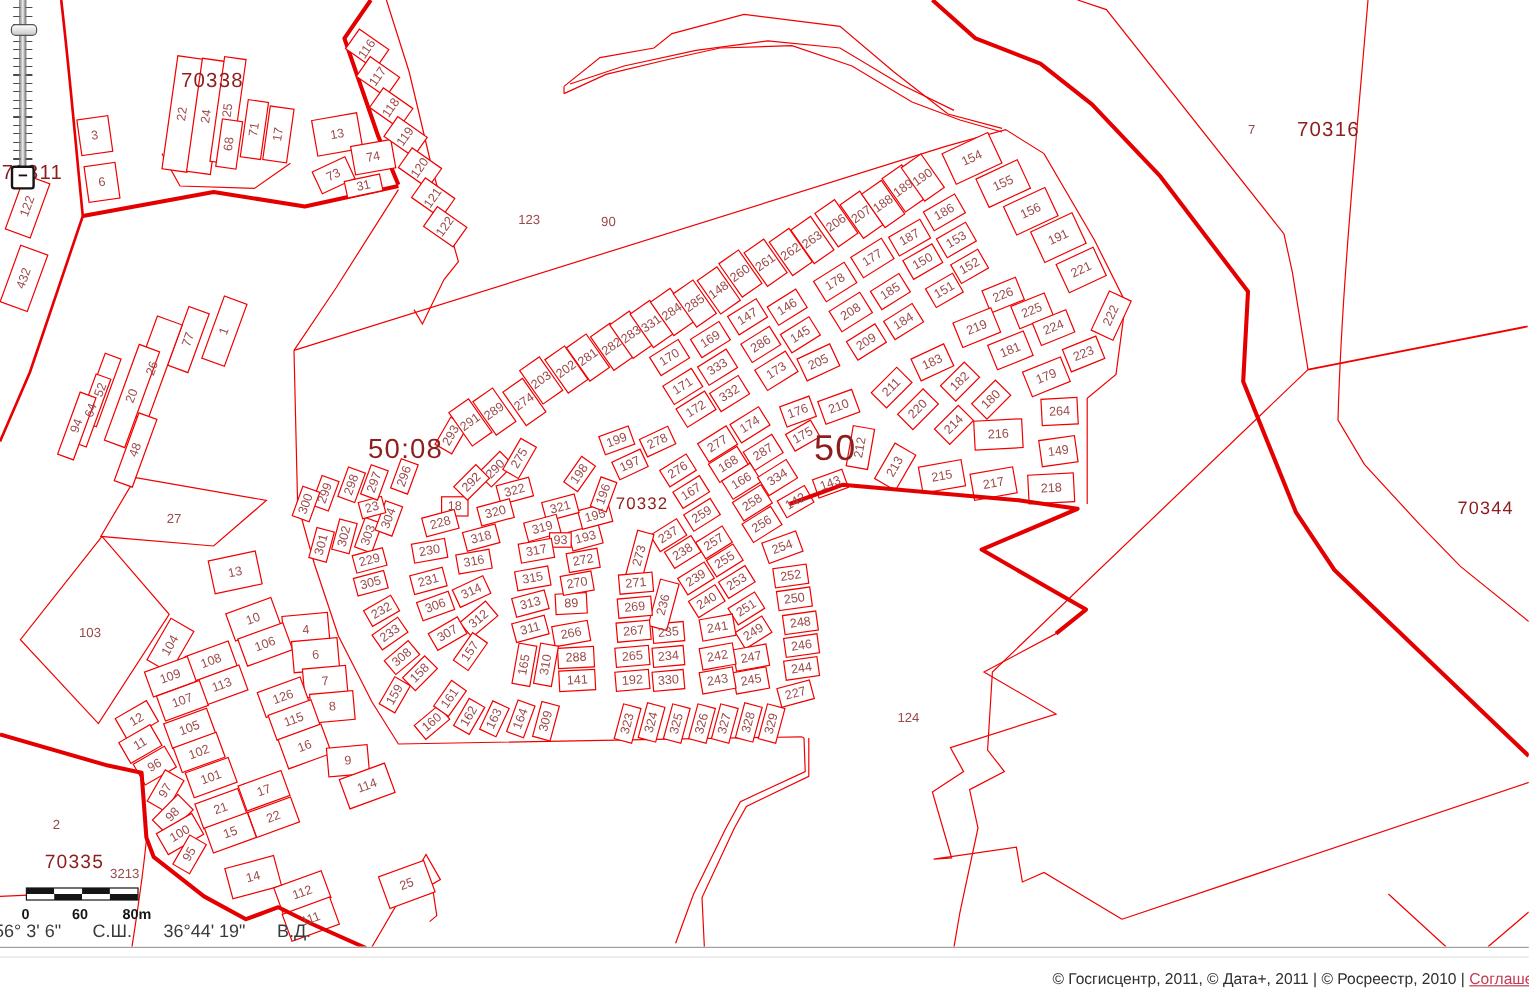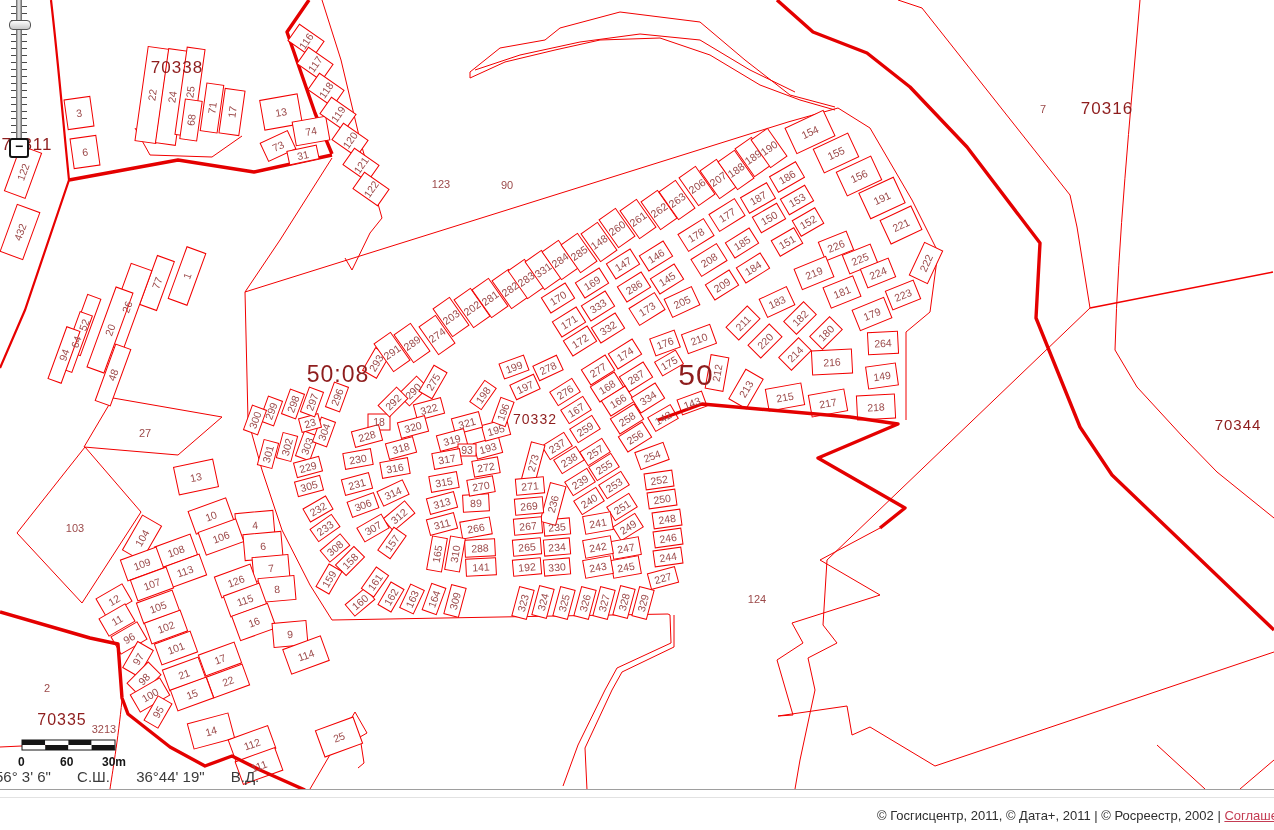--- a/index.html
+++ b/index.html
@@ -629,30 +629,30 @@
         <rect x="91.6" y="2" width="23.2" height="5" fill="#ffffff"></rect>
       <rect x="22" y="7" width="23.2" height="5" fill="#ffffff"></rect>
         <rect x="45.2" y="7" width="23.2" height="5" fill="#151515"></rect>
       <rect x="68.4" y="7" width="23.2" height="5" fill="#ffffff"></rect>
         <rect x="91.6" y="7" width="23.2" height="5" fill="#151515"></rect>
       <rect x="22" y="2" width="93" height="10" fill="none" stroke="#151515" stroke-width="1"></rect>
     </svg>
     <div class="sticks">
       <span style="left:18px">0</span>
       <span style="left:60px">60</span>
-      <span style="left:102px">30m</span>
+      <span style="left:102px">80m</span>
     </div>
   </div>
 
   <div class="coords">
     <span>56° 3' 6"</span>
     <span>С.Ш.</span>
     <span>36°44' 19"</span>
     <span>В.Д.</span>
   </div>
 </div>
 
 <div class="footer">
   <div class="subline"></div>
   <div class="credits">
-    <span>© Госгисцентр, 2011, © Дата+, 2011 | © Росреестр, 2002 | </span><a>Соглашение об исп</a>
+    <span>© Госгисцентр, 2011, © Дата+, 2011 | © Росреестр, 2010 | </span><a>Соглашение об исп</a>
   </div>
 </div>
 
 </body></html>

